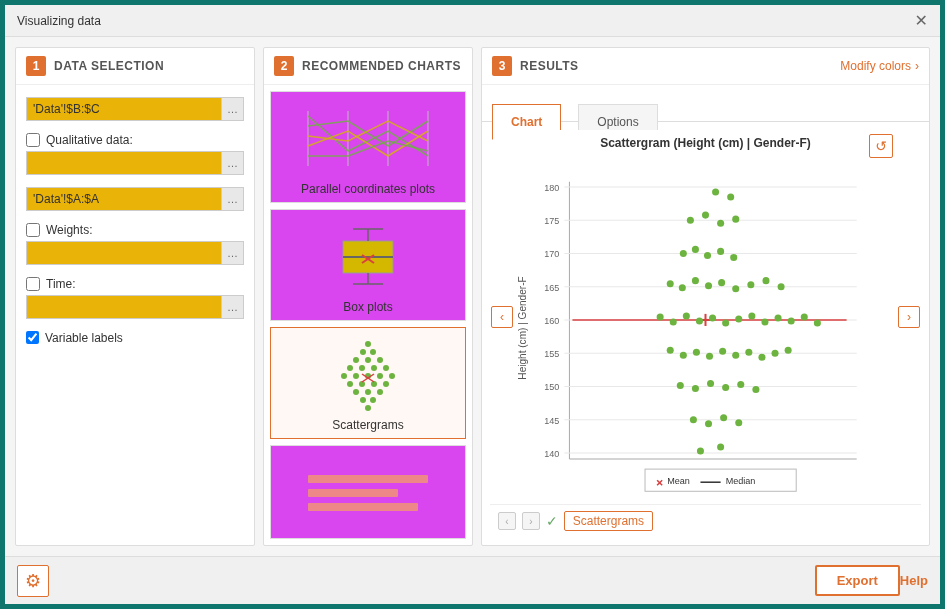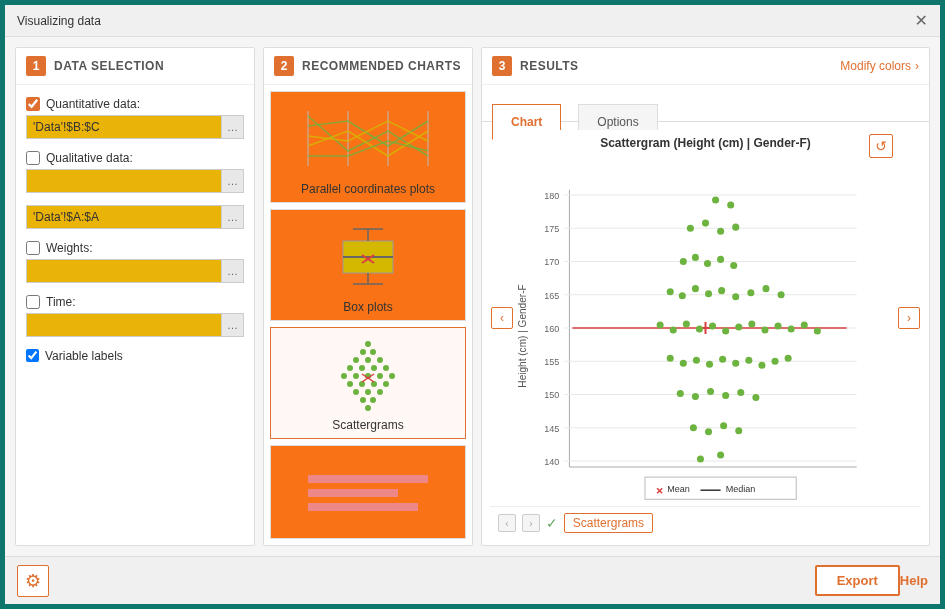--- a/index.html
+++ b/index.html
@@ -165,21 +165,21 @@
       padding: 6px;
       display: flex;
       flex-direction: column;
       gap: 6px;
     }
     .charts-list::-webkit-scrollbar { width: 12px; }
     .charts-list::-webkit-scrollbar-track { background: #f0f0f0; }
     .charts-list::-webkit-scrollbar-thumb { background: #ccc; }
     .chart-item {
       border: 1px solid #ddd;
-      background: #f97316;
+      background: #d946ef;
       padding: 6px;
       cursor: pointer;
       display: flex;
       flex-direction: column;
       align-items: center;
       gap: 4px;
     }
     .chart-item.selected {
       border-color: #e07030;
       background: #fff8f4;
@@ -298,21 +298,21 @@
       color: #e07030;
       font-size: 14px;
       z-index: 10;
     }
     .chart-title {
       text-align: center;
       font-weight: bold;
       font-size: 12px;
       color: #333;
       margin-top: 6px;
-      margin-bottom: 16px;
+      margin-bottom: 8px;
     }
     .chart-bottom-bar {
       display: flex;
       align-items: center;
       padding: 6px 8px;
       border-top: 1px solid #eee;
       gap: 6px;
     }
     .chart-nav-small {
       width: 18px;
@@ -419,24 +419,20 @@
   <div class="main-content">
 
     <div class="panel panel-1">
       <div class="panel-header">
         <div class="panel-number">1</div>
         <span class="panel-title">DATA SELECTION</span>
       </div>
       <div class="panel-1-body">
 
         <div class="data-field">
-          <div class="checkbox-row">
-            <input type="checkbox" checked="" style="">
-            <span class="checkbox-label">Quantitative data:</span>
-          </div>
           <div class="input-row">
             <input type="text" class="data-input" value="'Data'!$B:$C" style="">
             <button class="input-btn">…</button>
           </div>
         </div>
 
         <div class="data-field">
           <div class="checkbox-row">
             <input type="checkbox" style="">
             <span class="checkbox-label">Qualitative data:</span>

